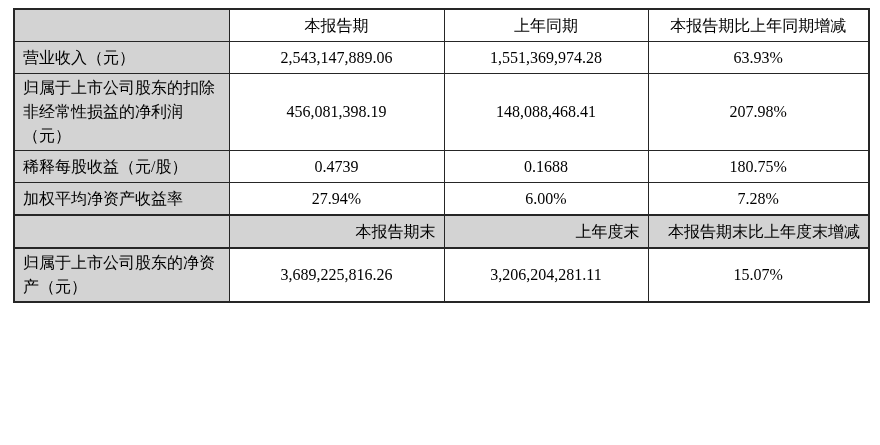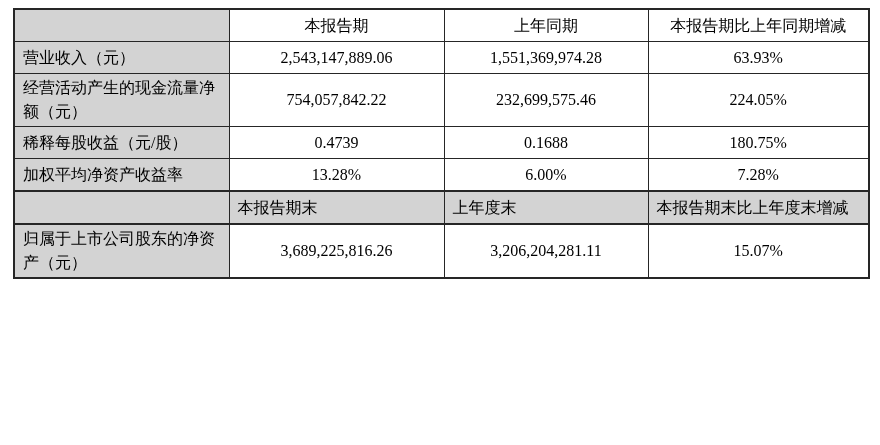--- a/index.html
+++ b/index.html
@@ -49,21 +49,21 @@
   }
   td.hdr1 {
     background: #ffffff;
     text-align: center;
   }
   td.corner {
     background: #d3d3d3;
   }
   tr.hdr2-row td {
     background: #d3d3d3;
-    text-align: left;
+    text-align: right;
     border-top-width: 2px;
     border-bottom-width: 2px;
   }
 </style>
 </head>
 <body>
 
 <div class="page">
   <table class="fin">
     <colgroup>
@@ -81,34 +81,34 @@
         <td class="hdr1">本报告期比上年同期增减</td>
       </tr>
 
       <tr>
         <td class="lbl">营业收入（元）</td>
         <td class="num">2,543,147,889.06</td>
         <td class="num">1,551,369,974.28</td>
         <td class="num">63.93%</td>
       </tr>
       <tr>
-        <td class="lbl">经营活动产生的现金流量净额（元）</td>
-        <td class="num">754,057,842.22</td>
-        <td class="num">232,699,575.46</td>
-        <td class="num">224.05%</td>
+        <td class="lbl">归属于上市公司股东的扣除非经常性损益的净利润（元）</td>
+        <td class="num">456,081,398.19</td>
+        <td class="num">148,088,468.41</td>
+        <td class="num">207.98%</td>
       </tr>
       <tr>
         <td class="lbl">稀释每股收益（元/股）</td>
         <td class="num">0.4739</td>
         <td class="num">0.1688</td>
         <td class="num">180.75%</td>
       </tr>
       <tr>
         <td class="lbl">加权平均净资产收益率</td>
-        <td class="num">13.28%</td>
+        <td class="num">27.94%</td>
         <td class="num">6.00%</td>
         <td class="num">7.28%</td>
       </tr>
 
       <tr class="hdr2-row">
         <td></td>
         <td>本报告期末</td>
         <td>上年度末</td>
         <td>本报告期末比上年度末增减</td>
       </tr>

